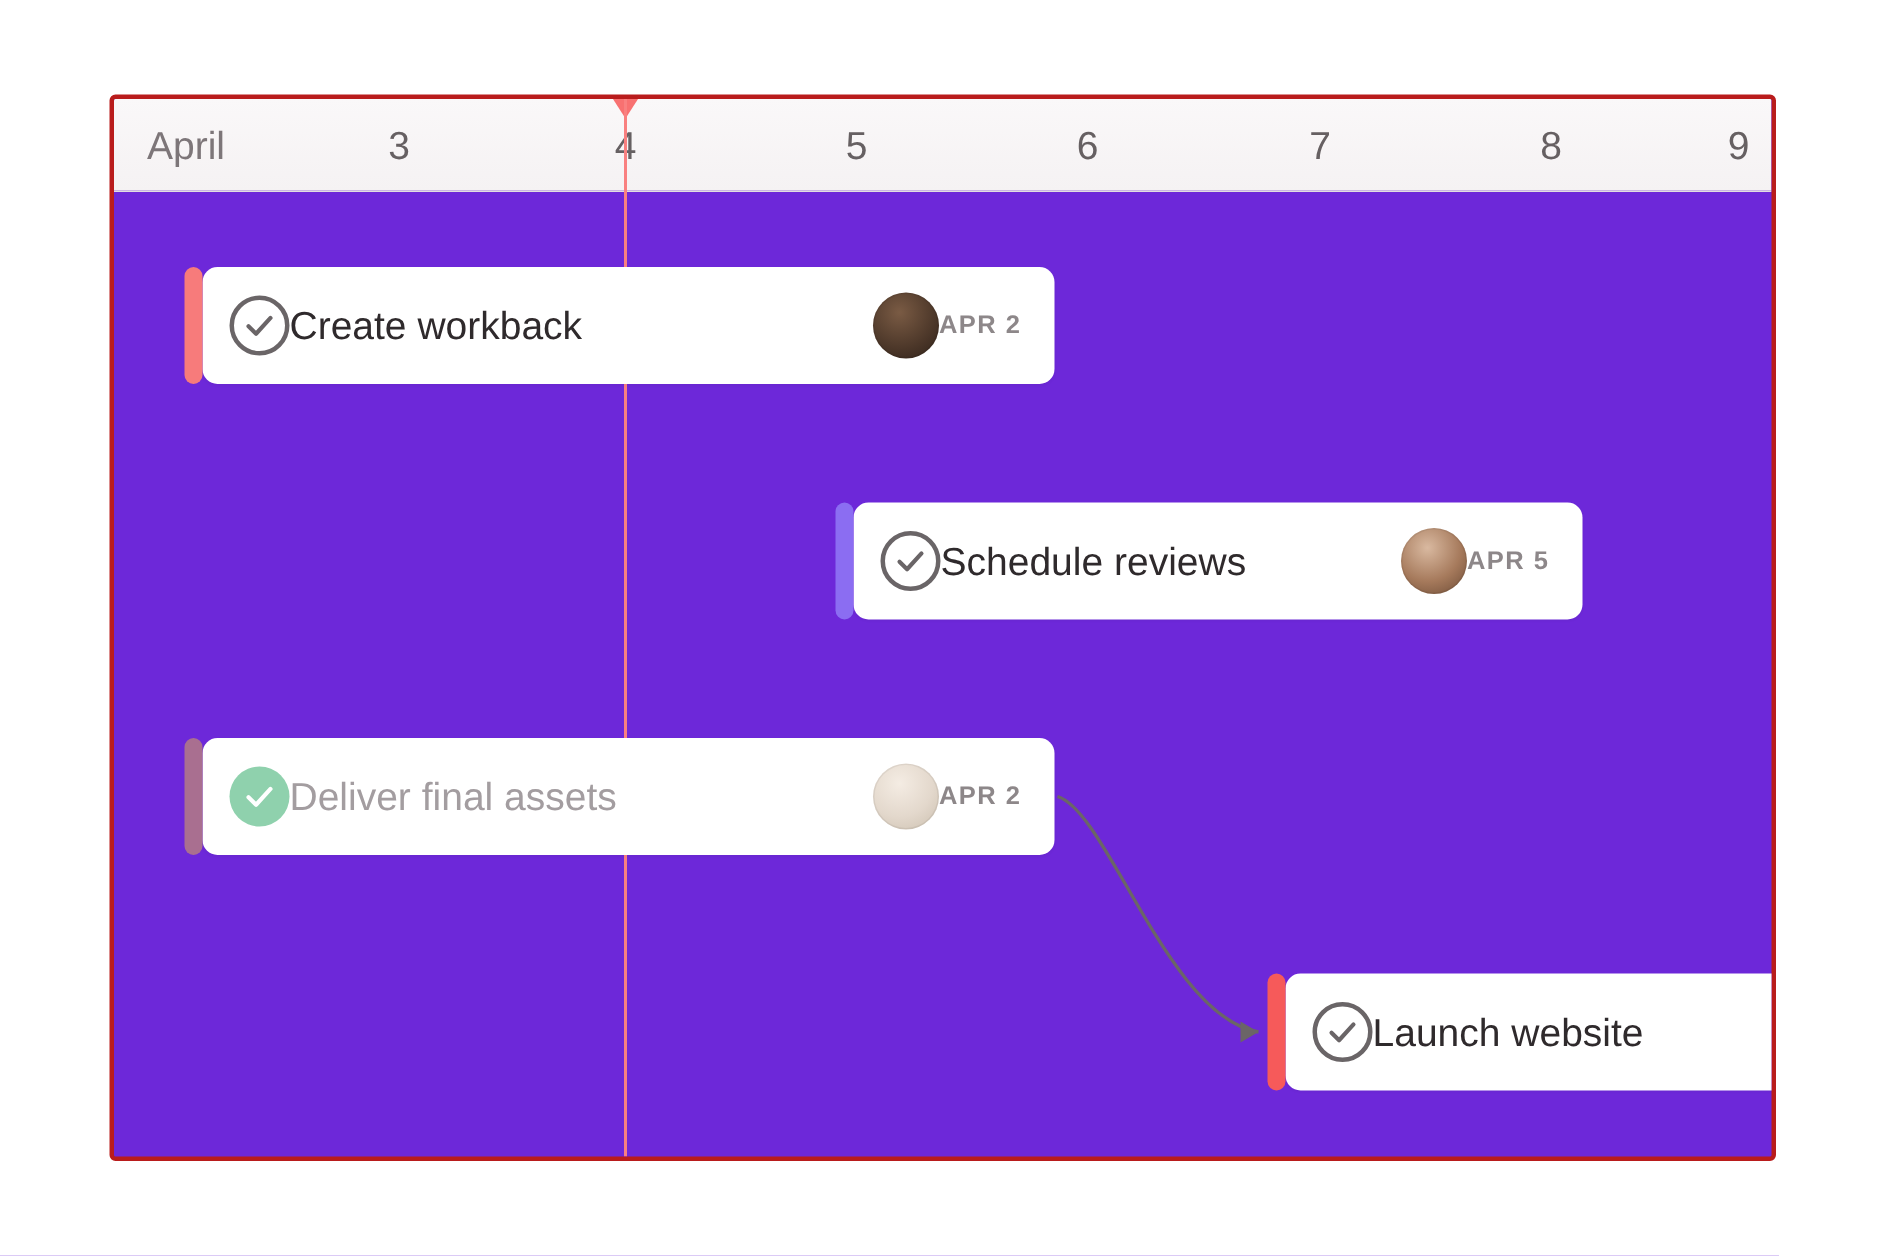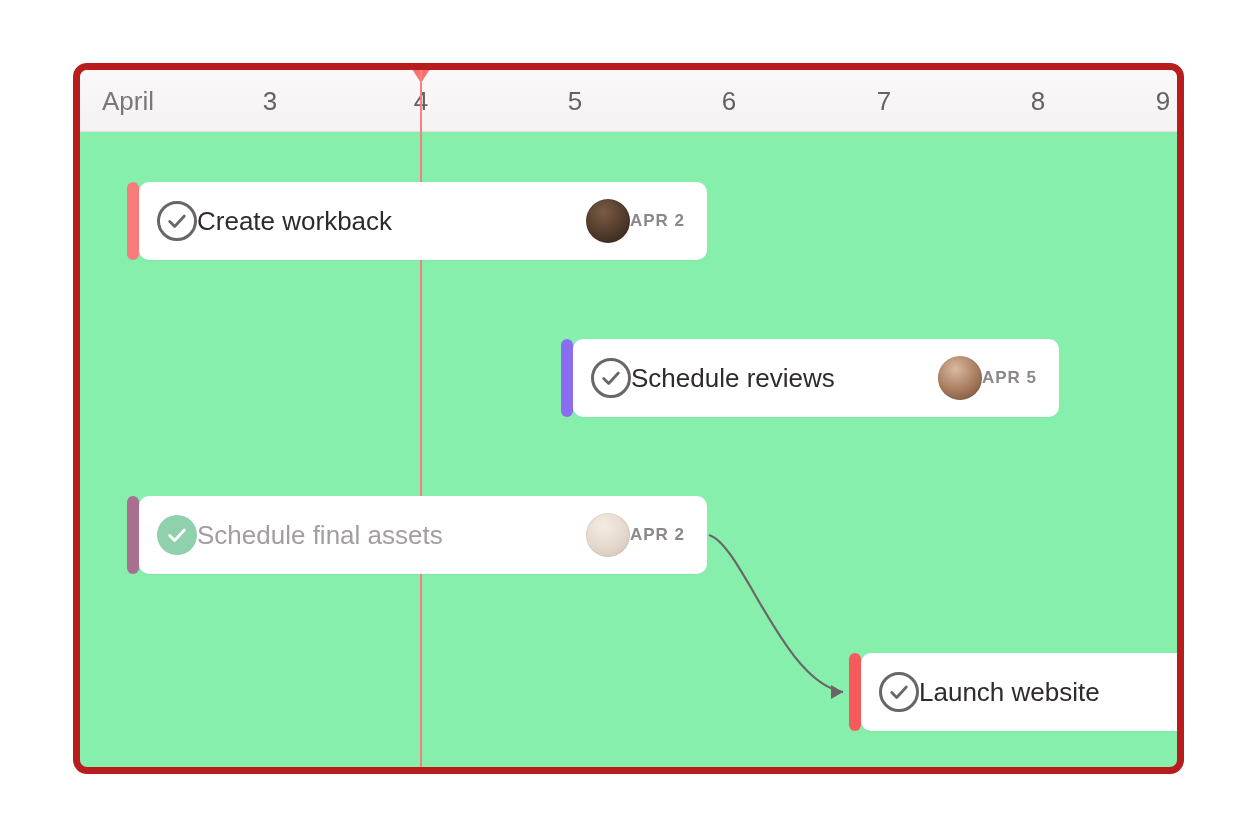--- a/index.html
+++ b/index.html
@@ -1,20 +1,20 @@
 <!DOCTYPE html>
 <html><head>
 <meta charset="utf-8">
 <style>
   * { box-sizing: border-box; margin: 0; padding: 0; }
   html, body { width: 1256px; height: 837px; background: #fff; font-family: -apple-system, BlinkMacSystemFont, "Segoe UI", Helvetica, Arial, sans-serif; }
   .stage { position: relative; width: 1256px; height: 837px; }
   .timeline-panel {
     position: absolute; left: 73px; top: 63px; width: 1111px; height: 711px;
-    background: #86efac; border: 7px solid #b91c1c; border-radius: 14px; overflow: hidden;
+    background: #6d28d9; border: 3px solid #b91c1c; border-radius: 4px; overflow: hidden;
   }
   .timeline-header {
     position: relative; height: 62px; width: 100%;
     background: linear-gradient(#faf8f9, #f5f2f3);
     border-bottom: 1px solid #e2dee0;
   }
   .month-label {
     position: absolute; left: 22px; top: 16px; font-size: 26px; color: #7d7679;
   }
   .day-label {
@@ -104,21 +104,21 @@
           <div class="avatar a2"></div>
           <div class="due">APR 5</div>
         </div>
         <div class="task-card" style="left: 59px; top: 426px; width: 568px;">
           <div class="stripe" style="background: rgb(169, 111, 144);"></div>
           <div class="check-circle done">
             <svg viewBox="0 0 24 24">
               <path d="M4 12.5 L9.5 18 L20 6.5" fill="none" stroke="#6a6567" stroke-width="3" stroke-linecap="round" stroke-linejoin="round"></path>
             </svg>
           </div>
-          <div class="task-title muted">Schedule final assets</div>
+          <div class="task-title muted">Deliver final assets</div>
           <div class="avatar a3"></div>
           <div class="due">APR 2</div>
         </div>
         <div class="task-card" style="left: 781px; top: 583px; width: 400px;">
           <div class="stripe" style="background: rgb(246, 90, 90);"></div>
           <div class="check-circle">
             <svg viewBox="0 0 24 24">
               <path d="M4 12.5 L9.5 18 L20 6.5" fill="none" stroke="#6a6567" stroke-width="3" stroke-linecap="round" stroke-linejoin="round"></path>
             </svg>
           </div>

